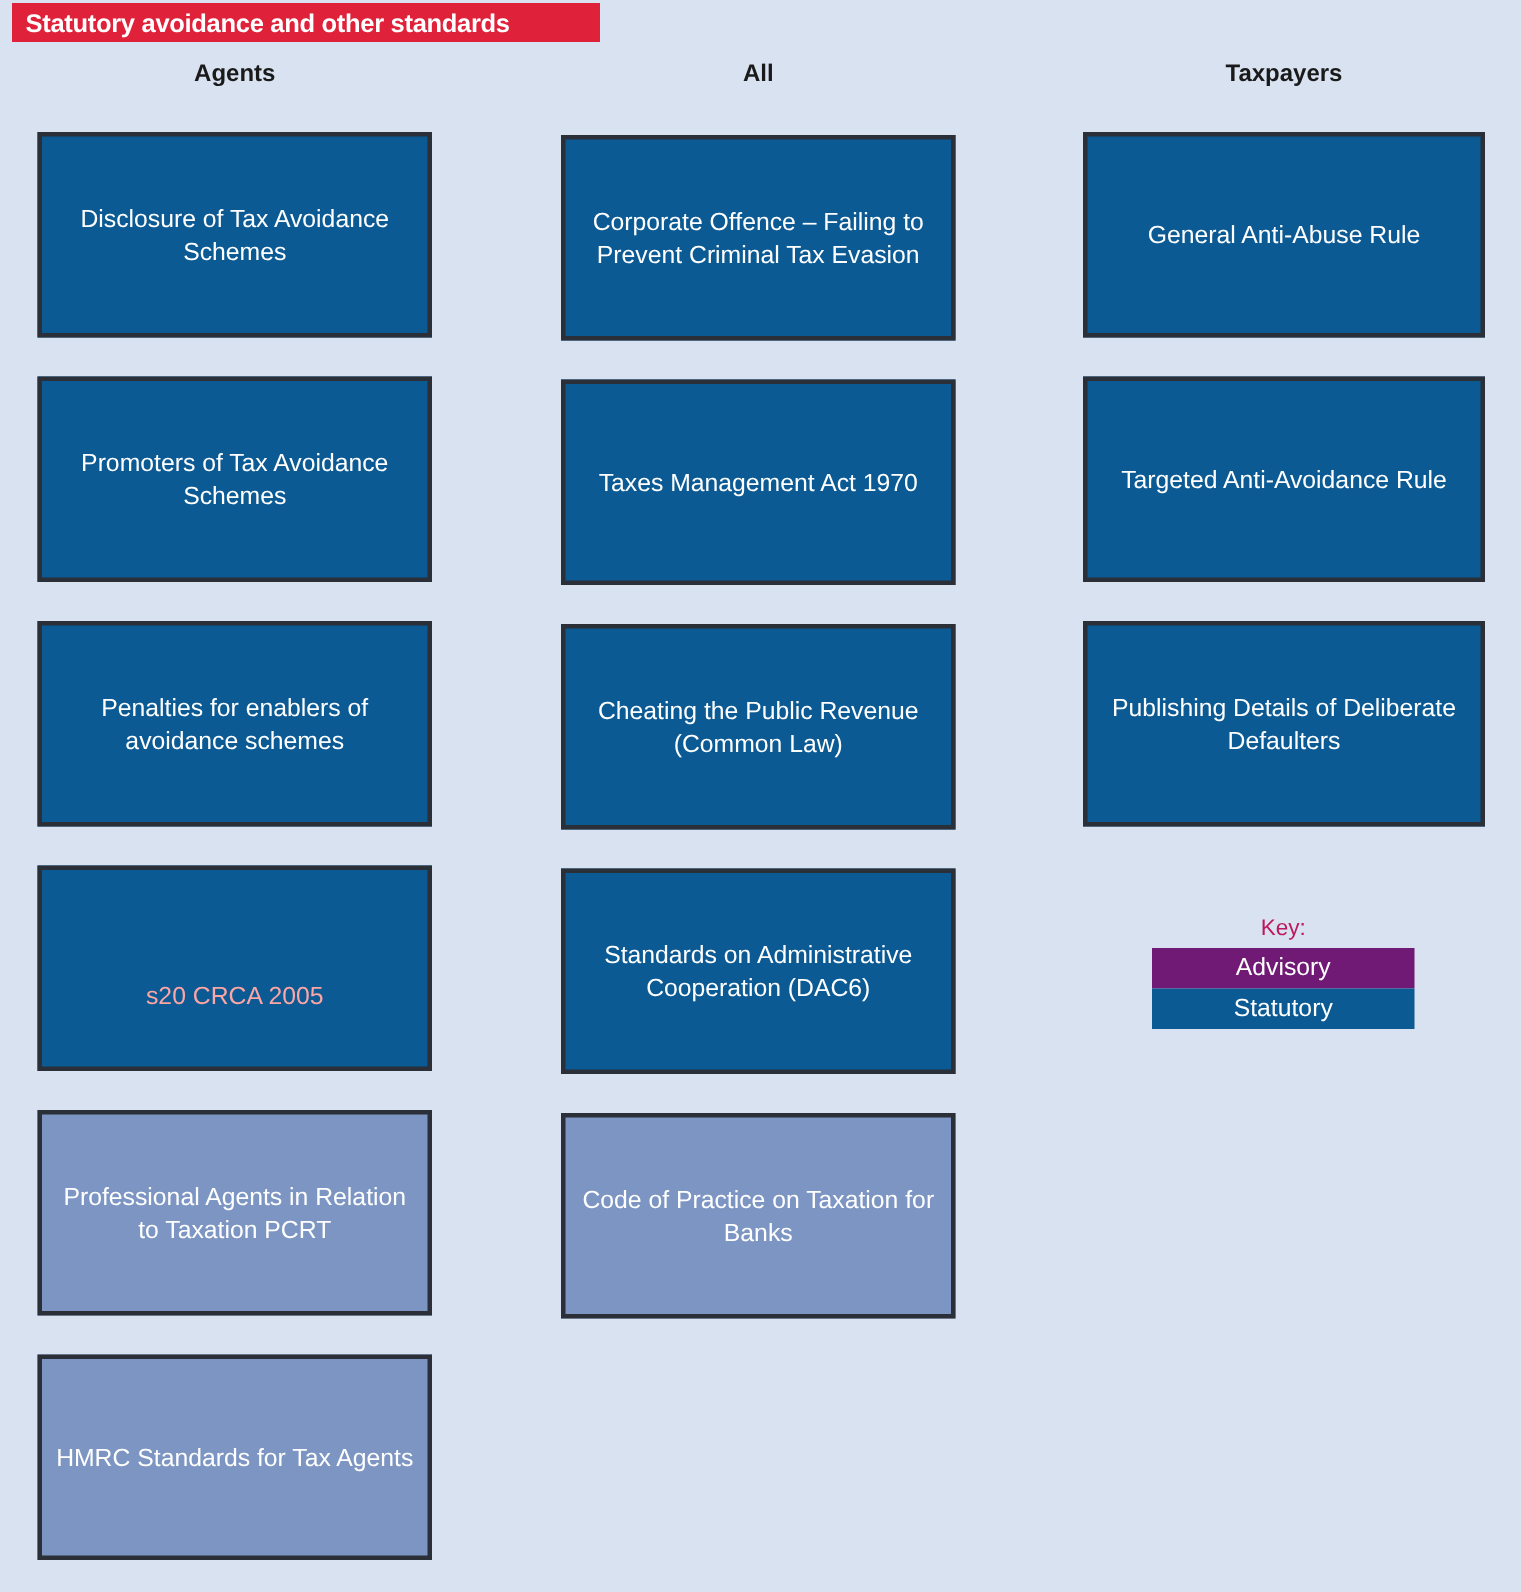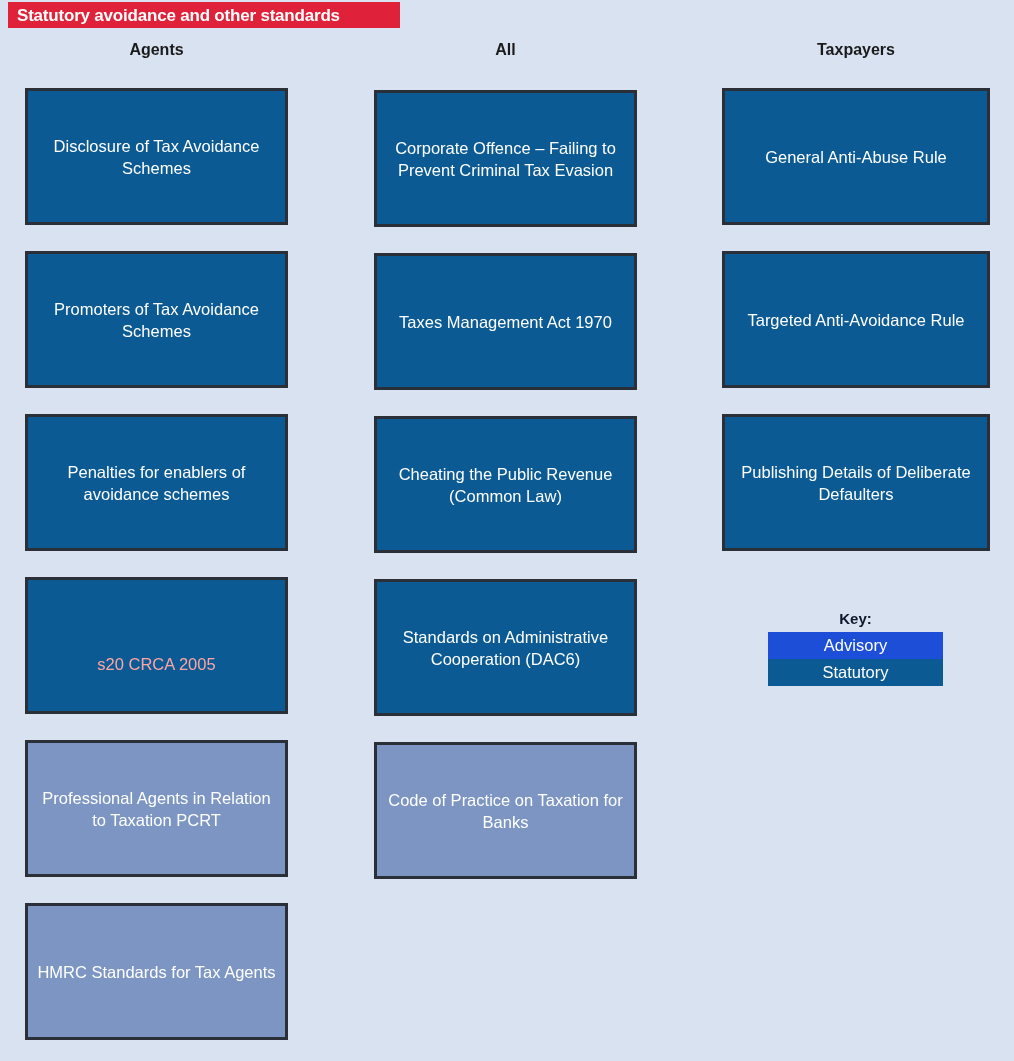--- a/index.html
+++ b/index.html
@@ -99,36 +99,36 @@
   
   #key-block {
     position: absolute;
     left: 768px;
     top: 609px;
     width: 175px;
   }
   #key-title {
     text-align: center;
     font-size: 15px;
-    font-weight: bold;
-    color: #0f172a;
+    font-weight: normal;
+    color: #be185d;
     line-height: 20px;
     margin-bottom: 3px;
   }
   .key-swatch {
     width: 175px;
     height: 27px;
     display: flex;
     align-items: center;
     justify-content: center;
     color: #ffffff;
     font-size: 16.5px;
     line-height: 27px;
   }
-  .key-swatch.advisory  { background: #1d4ed8; }
+  .key-swatch.advisory  { background: #701a75; }
   .key-swatch.statutory { background: #0b5a94; }
 </style>
 </head>
 <body>
 
 <div id="canvas">
 
   <div id="title-banner">
     <span class="title-text">Statutory avoidance and other standards</span>
   </div>

